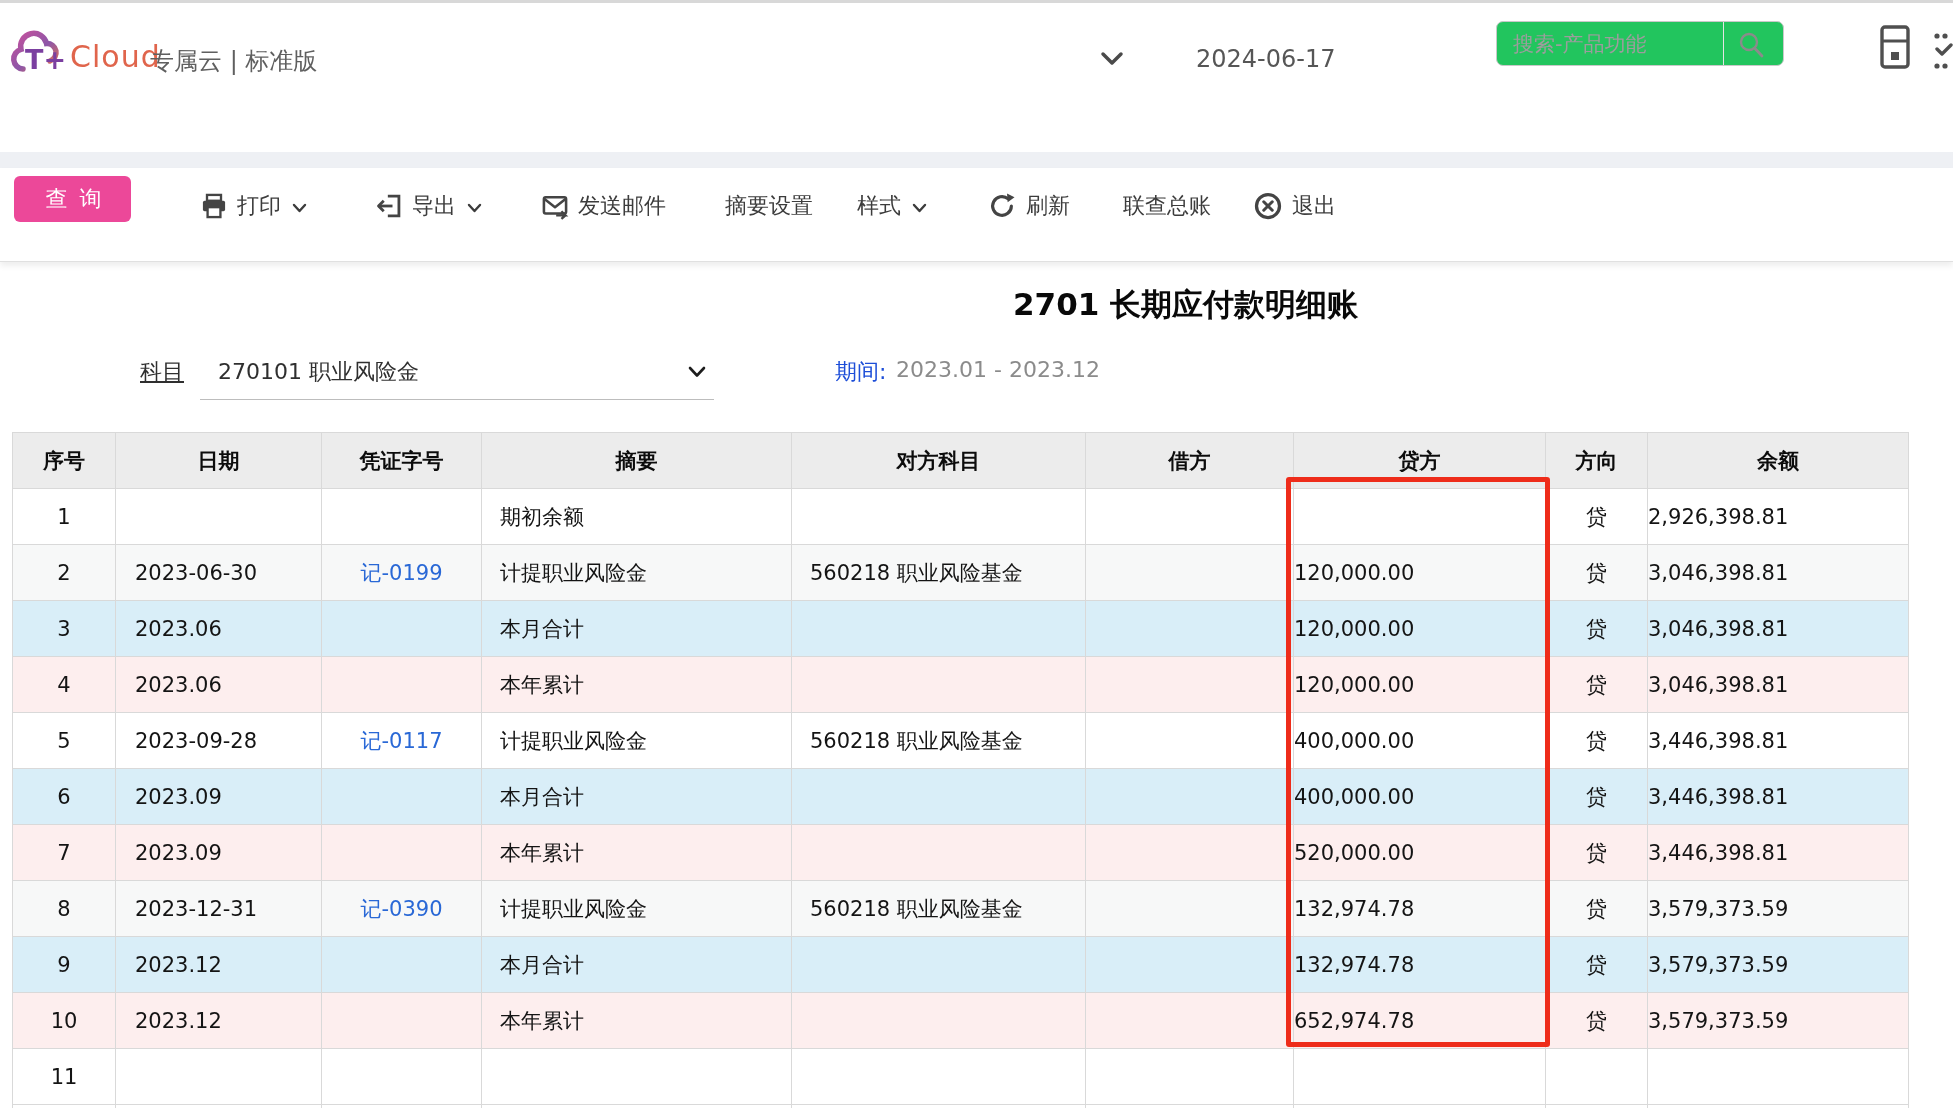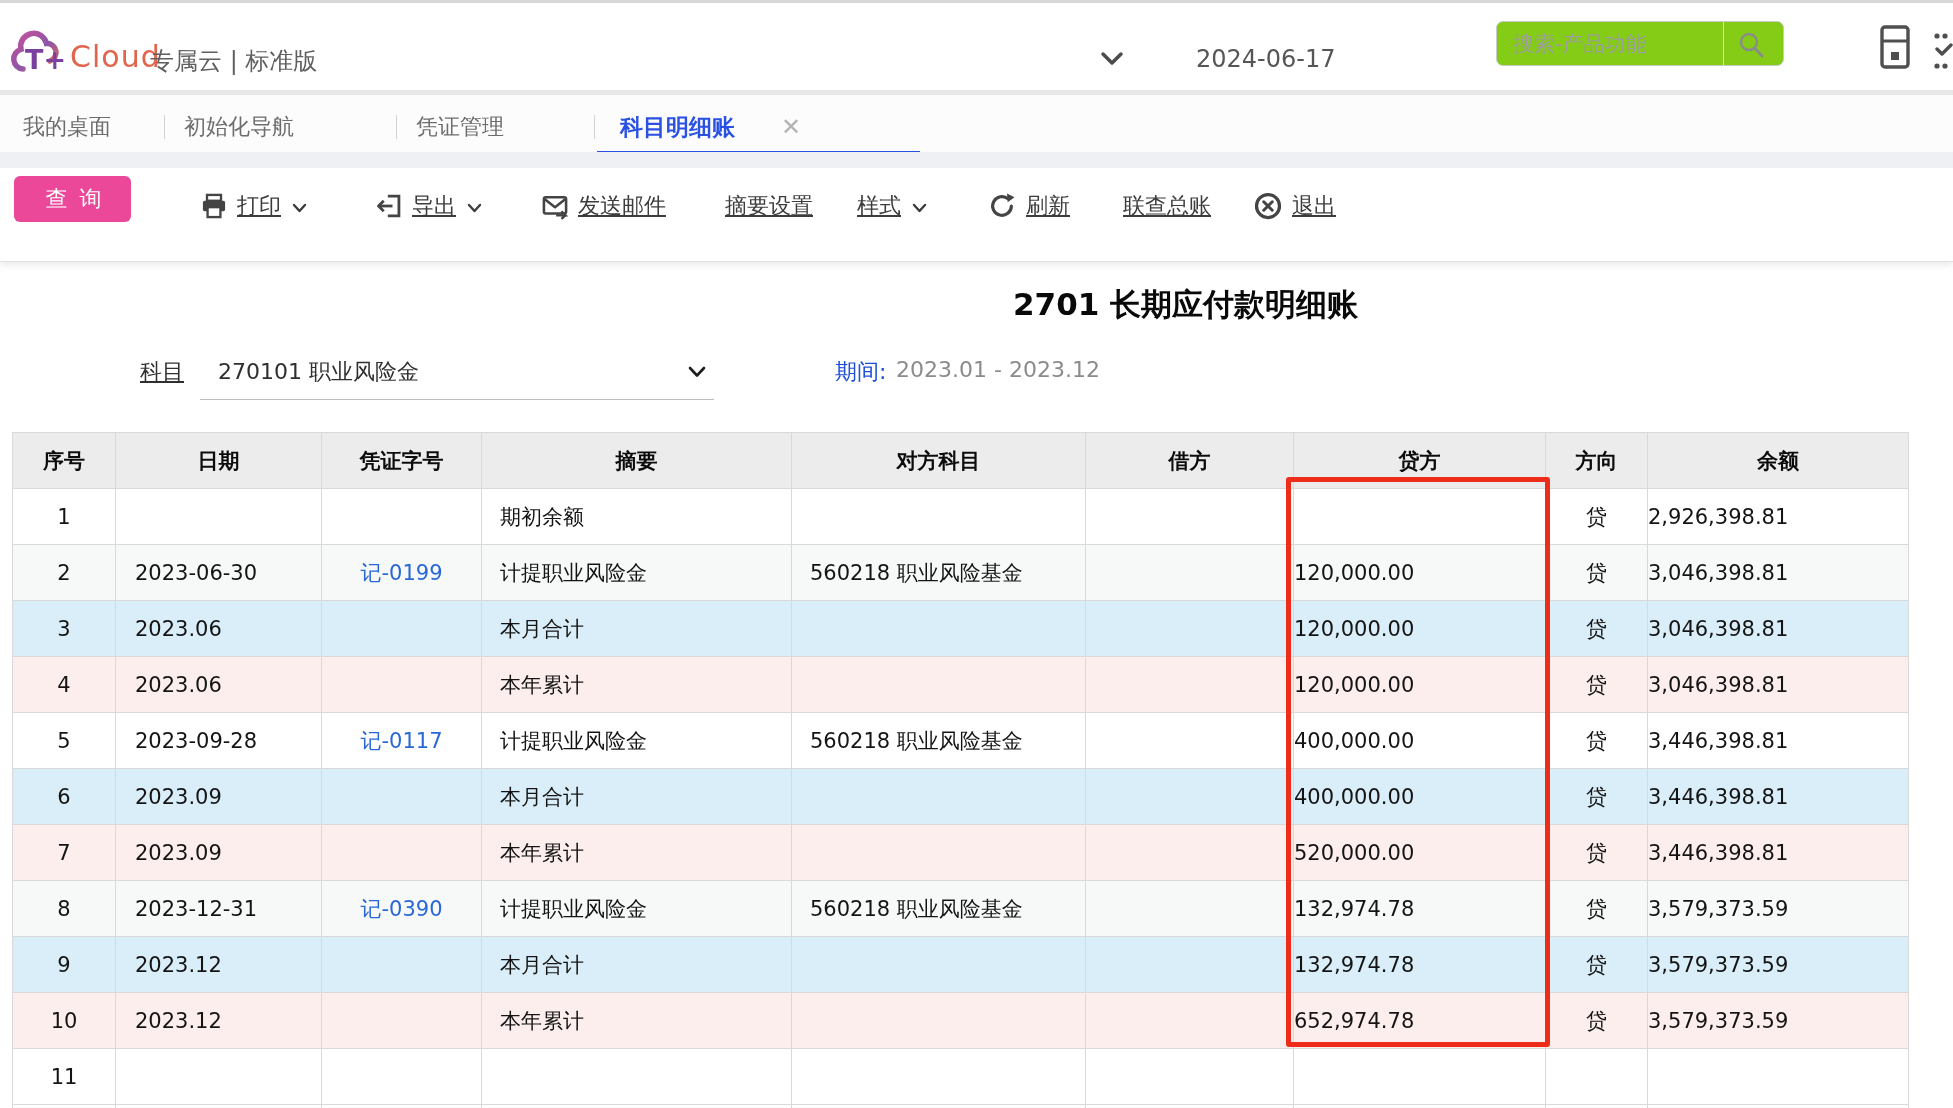--- a/index.html
+++ b/index.html
@@ -13,21 +13,21 @@
 
   
   .topbar { position:absolute; left:0; top:3px; width:100%; height:87px; background:#fff; }
   .logo-svg { position:absolute; left:8px; top:22px; }
   .brand-word { position:absolute; left:70px; top:36px; font-size:30px; color:#e0654c; letter-spacing:1px; }
   .edition { position:absolute; left:150px; top:42px; font-size:24px; color:#5f5f5f; }
   .company { position:absolute; left:342px; top:42px; font-size:24px; color:#5f5f5f; }
   .company-caret { position:absolute; left:1100px; top:48px; }
   .topbar-date { position:absolute; left:1196px; top:42px; font-size:24px; color:#565656; }
   .search-box { position:absolute; left:1496px; top:18px; width:288px; height:45px;
-    border:1px solid #c9c9c9; border-radius:7px; background:#84cc16; }
+    border:1px solid #c9c9c9; border-radius:7px; background:#22c55e; }
   .search-box input { position:absolute; left:0; top:0; width:222px; height:43px; border:none; outline:none;
     padding-left:16px; font-size:21px; color:#555; background:transparent;
     font-family:"DejaVu Sans","Liberation Sans",sans-serif; }
   .search-box input::placeholder { color:#9d9d9d; opacity:1; }
   .search-divider { position:absolute; left:226px; top:0; width:1px; height:43px; background:#e4e4e4; }
   .search-glass { position:absolute; left:239px; top:8px; }
   .calc-icon { position:absolute; left:1878px; top:21px; }
   .edge-icon { position:absolute; left:1933px; top:27px; }
 
   
@@ -45,21 +45,21 @@
   
   .band { position:absolute; left:0; top:152px; width:100%; height:16px; background:#eef0f4; }
 
   
   .toolbar { position:absolute; left:0; top:168px; width:100%; height:94px; background:#fff;
     border-bottom:1px solid #e0e0e0; box-shadow:0 4px 6px rgba(0,0,0,0.07); }
   .query-btn { position:absolute; left:14px; top:8px; width:117px; height:46px; background:#ec4899;
     border:none; border-radius:6px; color:#fff; font-size:22px; letter-spacing:12px; padding-left:14px;
     text-align:center; cursor:pointer; font-family:"DejaVu Sans","Liberation Sans",sans-serif; }
   .tool-item { position:absolute; top:6px; height:64px; display:flex; align-items:center; gap:9px;
-    color:#3c3c3c; font-size:22px; cursor:pointer;text-decoration:underline; }
+    color:#3c3c3c; font-size:22px; cursor:pointer; }
   .ti-print  { left:200px; }  .ti-export { left:375px; }  .ti-mail { left:541px; }
   .ti-abs    { left:725px; }  .ti-style  { left:857px; }  .ti-refresh { left:987px; }
   .ti-ledger { left:1123px; } .ti-exit   { left:1253px; }
   .chev { margin-left:2px; margin-top:4px; }
 
   
   .report-title { position:absolute; left:1013px; top:284px; font-size:31px; font-weight:bold; color:#090909; }
   .subject-label { position:absolute; left:140px; top:357px; font-size:22px; color:#2f2f2f;text-decoration:underline; }
   .subject-select { position:absolute; left:200px; top:344px; width:514px; height:56px;
     border-bottom:1px solid #bdbdbd; cursor:pointer; }
@@ -132,33 +132,20 @@
 
     <svg class="edge-icon" width="40" height="42" viewBox="0 0 40 42">
       <circle cx="4" cy="6" r="2.6" fill="#4f4f4f"></circle>
         <circle cx="12" cy="6" r="2.6" fill="#4f4f4f"></circle>
       <path d="M4 19 l5 5 l9 -9" fill="none" stroke="#4f4f4f" stroke-width="3.4" stroke-linecap="round" stroke-linejoin="round"></path>
       <circle cx="4" cy="36" r="2.6" fill="#4f4f4f"></circle>
         <circle cx="12" cy="36" r="2.6" fill="#4f4f4f"></circle>
     </svg>
   </div>
 
-  <div class="tabbar">
-    <span class="tab" style="left:23px">我的桌面</span>
-    <span class="tab-sep" style="left:164px"></span>
-    <span class="tab" style="left:184px">初始化导航</span>
-    <span class="tab-sep" style="left:396px"></span>
-    <span class="tab" style="left:416px">凭证管理</span>
-    <span class="tab-sep" style="left:594px"></span>
-    <div class="tab-active-wrap">
-      <span class="tab-active-label">科目明细账</span>
-      <span class="tab-close">✕</span>
-      <div class="tab-underline"></div>
-    </div>
-  </div>
 
   <div class="band"></div>
 
   <div class="toolbar">
     <button class="query-btn">查询</button>
 
     <div class="tool-item ti-print">
       <svg width="28" height="28" viewBox="0 0 24 24">
         <rect x="6" y="2.5" width="12" height="5" fill="none" stroke="#444" stroke-width="2"></rect>
         <rect x="2.5" y="7.5" width="19" height="9" rx="1.5" fill="#444"></rect>

